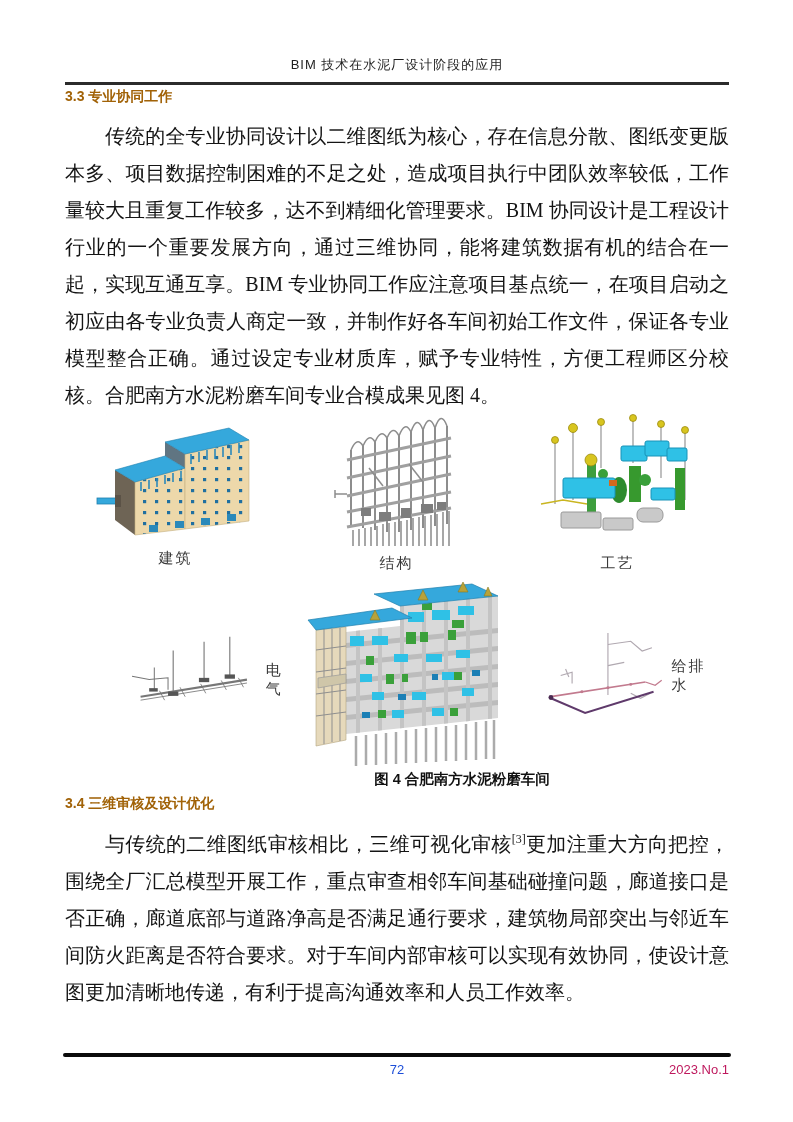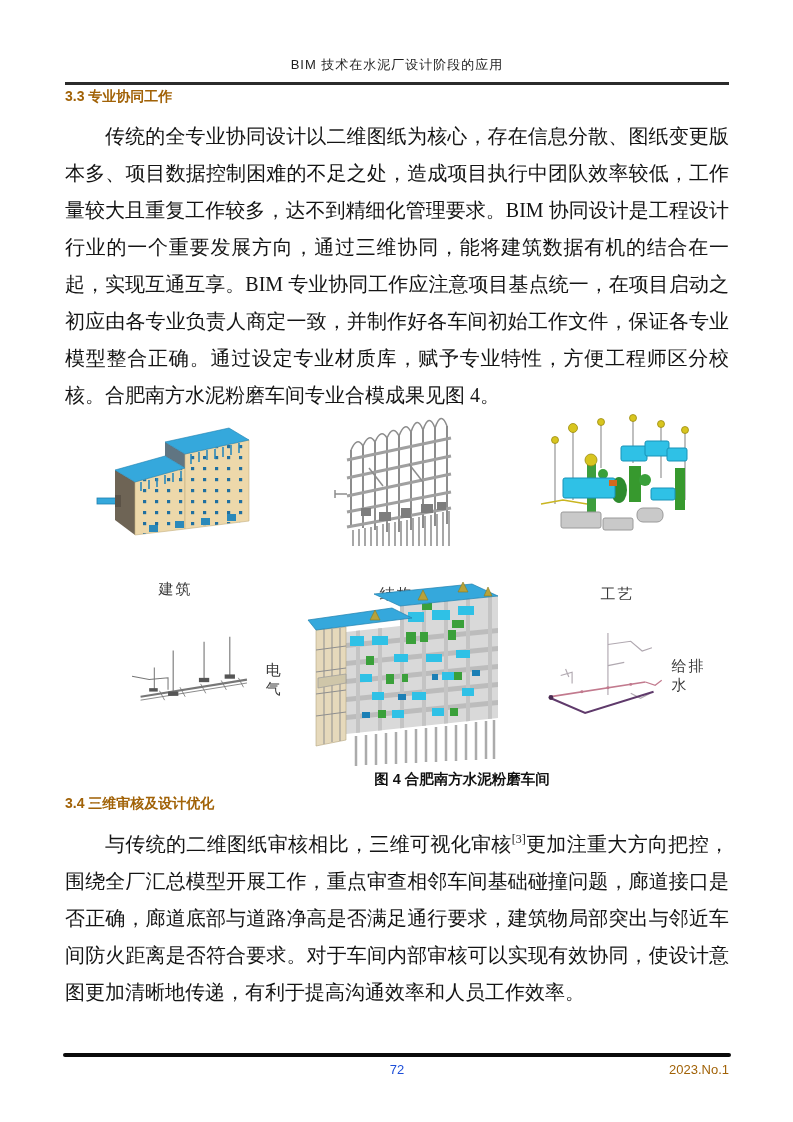--- a/index.html
+++ b/index.html
@@ -13,33 +13,33 @@
   
   .sec-h{left:65px;width:664px;font-family:Liberation Sans, sans-serif;
          font-weight:bold;font-size:14px;color:#a16207;}
   
   .body-p{left:65px;width:664px;font-size:20px;line-height:37px;text-align:justify;
           text-indent:2em;margin:0;color:#141414;}
   .body-p sup{font-size:12px;line-height:0;vertical-align:super;}
   
   .fig{top:408px;left:65px;width:664px;height:386px;}
   .fig-row1{position:absolute;top:0;left:0;width:664px;display:flex;}
-  .fig-cell{width:221px;display:flex;flex-direction:column;align-items:center;gap:31px;}
+  .fig-cell{width:221px;display:flex;flex-direction:column;align-items:center;}
   .fig-label{margin-top:6px;font-size:15px;color:#3a3a3a;letter-spacing:2px;}
   .fig-row2{position:absolute;top:172px;left:0;width:664px;height:192px;}
   .r2cell{position:absolute;display:flex;flex-direction:row;align-items:center;}
   .fig-caption{top:362px;left:65px;width:664px;text-align:center;
                font-family:"Liberation Sans","DejaVu Sans",sans-serif;font-weight:bold;
                font-size:14.5px;color:#111;}
   
   .ftr-rule{top:1053px;left:63px;width:668px;height:4px;background:#0a0a0a;border-radius:2px;}
   .ftr-page{top:1062px;left:65px;width:664px;text-align:center;
             font-family:"Liberation Sans","DejaVu Sans",sans-serif;font-size:13px;color:#1d4ed8;}
   .ftr-issue{top:1062px;left:65px;width:664px;text-align:right;
-             font-family:"Liberation Sans","DejaVu Sans",sans-serif;font-size:13px;color:#a16207;}
+             font-family:"Liberation Sans","DejaVu Sans",sans-serif;font-size:13px;color:#be185d;}
   svg{display:block;}
 </style>
 </head>
 <body>
 
 <div class="page">
 
   <div class="abs hdr-title">BIM 技术在水泥厂设计阶段的应用</div>
   <div class="abs hdr-rule"></div>
 

